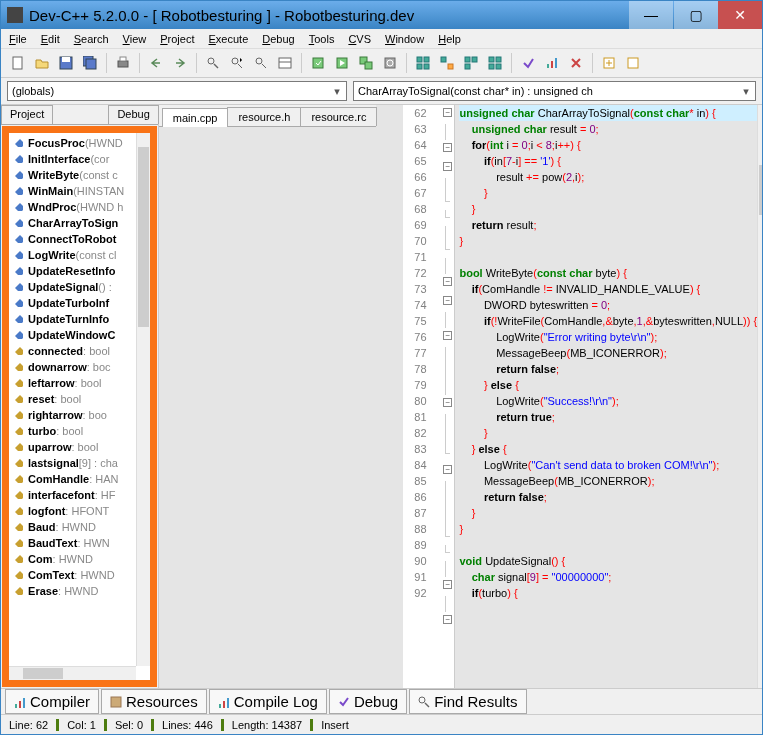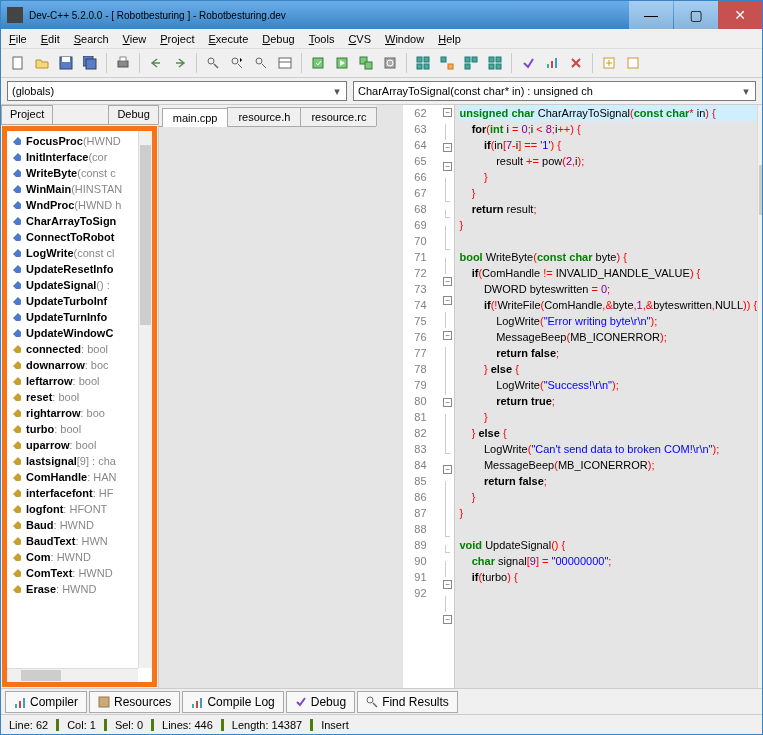--- a/index.html
+++ b/index.html
@@ -1,38 +1,38 @@
 <!DOCTYPE html>
 <html><head>
 <meta charset="utf-8">
 <style>
 * { margin:0; padding:0; box-sizing:border-box; font-family:"Segoe UI",Tahoma,sans-serif; font-size:11px; }
 body { background:#fff; width:763px; height:735px; overflow:hidden; border:1px solid #3a84c4; display:flex; flex-direction:column; }
 .titlebar { background:linear-gradient(#6badea,#3a84c4); height:28px; display:flex; align-items:center; padding:0 0 0 6px; color:#000; }
 .titlebar .icon { width:16px; height:16px; background:#444; margin-right:6px; }
-.titlebar .title { flex:1; font-size:10px; color:#000; }
+.titlebar .title { flex:1; font-size:15px; color:#000; }
 .winbtns { display:flex; height:100%; }
 .winbtn { width:44px; display:flex; align-items:center; justify-content:center; color:#000; font-size:14px; }
 .winbtn.close { background:#c75050; color:#fff; }
 .winbtn.min,.winbtn.max { background:rgba(255,255,255,.4); margin-left:1px; }
 .menubar { background:#f0f0f0; height:20px; display:flex; align-items:center; padding:0 8px; gap:14px; border-bottom:1px solid #ddd; }
 .menubar span { color:#000; cursor:default; }
 .menubar span u { text-decoration:underline; }
 .toolbar { background:#f0f0f0; padding:3px 6px; display:flex; align-items:center; gap:2px; border-bottom:1px solid #ccc; }
 .tb { width:22px; height:22px; display:flex; align-items:center; justify-content:center; border:1px solid transparent; }
 .sep { width:1px; height:20px; background:#ccc; margin:0 3px; }
 .dropdowns { background:#f0f0f0; padding:3px 6px; display:flex; gap:6px; border-bottom:1px solid #ccc; }
 .dd { flex:1; height:20px; border:1px solid #7a7a7a; background:#fff; display:flex; align-items:center; padding:0 4px; font-family:"Consolas",monospace; font-size:12px; position:relative; }
 .dd .arrow { position:absolute; right:2px; width:14px; text-align:center; color:#555; }
 .main { flex:1; display:flex; overflow:hidden; }
 .left { width:160px; background:#f0f0f0; display:flex; flex-direction:column; border-right:1px solid #ccc; }
 .tabs { display:flex; background:#f0f0f0; height:20px; border-bottom:1px solid #aaa; }
 .tab { padding:2px 8px; border:1px solid #aaa; border-bottom:none; background:#f0f0f0; margin-right:-1px; font-size:11px; }
 .tab.active { background:#fff; position:relative; top:1px;margin-top:40px; }
-.tree { flex:1; background:#fff; overflow:hidden; padding:2px; border:5px solid #f97316; margin:1px; position:relative; }
+.tree { flex:1; background:#fff; overflow:hidden; padding:2px; border:7px solid #f97316; margin:1px; position:relative; }
 .tree-inner { position:absolute; top:2px; left:2px; right:14px; bottom:14px; overflow:hidden; }
 .treeitem { display:flex; align-items:center; height:16px; white-space:nowrap; font-size:11px; padding-left:4px; }
 .treeitem .tic { width:8px; height:8px; margin-right:2px; display:inline-block; }
 .fn { color:#000; font-weight:bold; }
 .arg { color:#888; font-weight:normal; }
 .vscroll { position:absolute; right:0; top:0; bottom:14px; width:14px; background:#f0f0f0; border-left:1px solid #ddd; }
 .vscroll .thumb { position:absolute; left:1px; right:1px; top:14px; height:180px; background:#cdcdcd; }
 .hscroll { position:absolute; left:0; right:14px; bottom:0; height:14px; background:#f0f0f0; border-top:1px solid #ddd; }
 .hscroll .thumb { position:absolute; top:1px; bottom:1px; left:14px; width:40px; background:#cdcdcd; }
 .editor { flex:1; display:flex; flex-direction:row; background:#e5e5e5;gap:27px; }
@@ -49,21 +49,21 @@
 .kw { color:#000; font-weight:bold; }
 .ty { color:#008000; font-weight:bold; }
 .num { color:#800080; }
 .str { color:#0000ff; }
 .op { color:#ff0000; }
 .code-vscroll { width:16px; background:#f0f0f0; border-left:1px solid #ddd; position:relative; }
 .code-vscroll .thumb { position:absolute; left:1px; right:1px; top:60px; height:50px; background:#cdcdcd; }
 .code-hscroll { height:16px; background:#f0f0f0; border-top:1px solid #ddd; position:relative; }
 .code-hscroll .thumb { position:absolute; top:1px; bottom:1px; left:16px; width:400px; background:#cdcdcd; }
 .bottomtabs { background:#f0f0f0; border-top:1px solid #ccc; height:26px; display:flex; align-items:center; padding:2px 4px; gap:2px; }
-.btab { padding:3px 8px; border:1px solid #aaa; background:#f8f8f8; display:flex; align-items:center; gap:4px; font-size:12px; }
+.btab { padding:3px 8px; border:1px solid #aaa; background:#f8f8f8; display:flex; align-items:center; gap:4px; font-size:15px; }
 .btab .bic { width:12px; height:12px; display:inline-block; }
 .status { background:#f0f0f0; border-top:1px solid #ccc; height:20px; display:flex; align-items:center; font-size:11px; }
 .status .cell { padding:0 8px; border-right:3px solid #4d7c0f; }
 .status .cell:last-child { border-right:none; flex:1; text-align:left; }
 svg { display:block; }
 </style>
 </head>
 <body>
 
 <div class="titlebar">
@@ -427,20 +427,21 @@
           <div class="line"><div style="border-left:1px solid #ccc;width:1px;height:16px;margin-left:4px"></div></div>
           <div class="line"><div style="border-left:1px solid #ccc;border-bottom:1px solid #ccc;width:5px;height:8px;margin-left:4px"></div></div>
           <div class="line"><div style="border-left:1px solid #ccc;border-bottom:1px solid #ccc;width:5px;height:8px;margin-left:4px"></div></div>
           <div class="line"><div style="border-left:1px solid #ccc;width:1px;height:16px;margin-left:4px"></div></div>
           <div class="line"><div class="foldbox">−</div></div>
           <div class="line"><div style="border-left:1px solid #ccc;width:1px;height:16px;margin-left:4px"></div></div>
           <div class="line"><div class="foldbox">−</div></div>
         </div>
       <div class="codelines" id="codelines">
           <div class="line hl"><span class="ty">unsigned</span> <span class="ty">char</span> CharArrayToSignal<span class="op">(</span><span class="ty">const</span> <span class="ty">char</span><span class="op">*</span> in<span class="op">)</span> <span class="op">{</span></div>
+          <div class="line">    <span class="ty">unsigned</span> <span class="ty">char</span> result <span class="op">=</span> <span class="num">0</span><span class="op">;</span></div>
           <div class="line">    <span class="kw">for</span><span class="op">(</span><span class="ty">int</span> i <span class="op">=</span> <span class="num">0</span><span class="op">;</span>i <span class="op">&lt;</span> <span class="num">8</span><span class="op">;</span>i<span class="op">++)</span> <span class="op">{</span></div>
           <div class="line">        <span class="kw">if</span><span class="op">(</span>in<span class="op">[</span><span class="num">7</span><span class="op">-</span>i<span class="op">]</span> <span class="op">==</span> <span class="str">'1'</span><span class="op">)</span> <span class="op">{</span></div>
           <div class="line">            result <span class="op">+=</span> pow<span class="op">(</span><span class="num">2</span><span class="op">,</span>i<span class="op">);</span></div>
           <div class="line">        <span class="op">}</span></div>
           <div class="line">    <span class="op">}</span></div>
           <div class="line">    <span class="kw">return</span> result<span class="op">;</span></div>
           <div class="line"><span class="op">}</span></div>
           <div class="line"></div>
           <div class="line"><span class="ty">bool</span> WriteByte<span class="op">(</span><span class="ty">const</span> <span class="ty">char</span> byte<span class="op">)</span> <span class="op">{</span></div>
           <div class="line">    <span class="kw">if</span><span class="op">(</span>ComHandle <span class="op">!=</span> INVALID_HANDLE_VALUE<span class="op">)</span> <span class="op">{</span></div>

